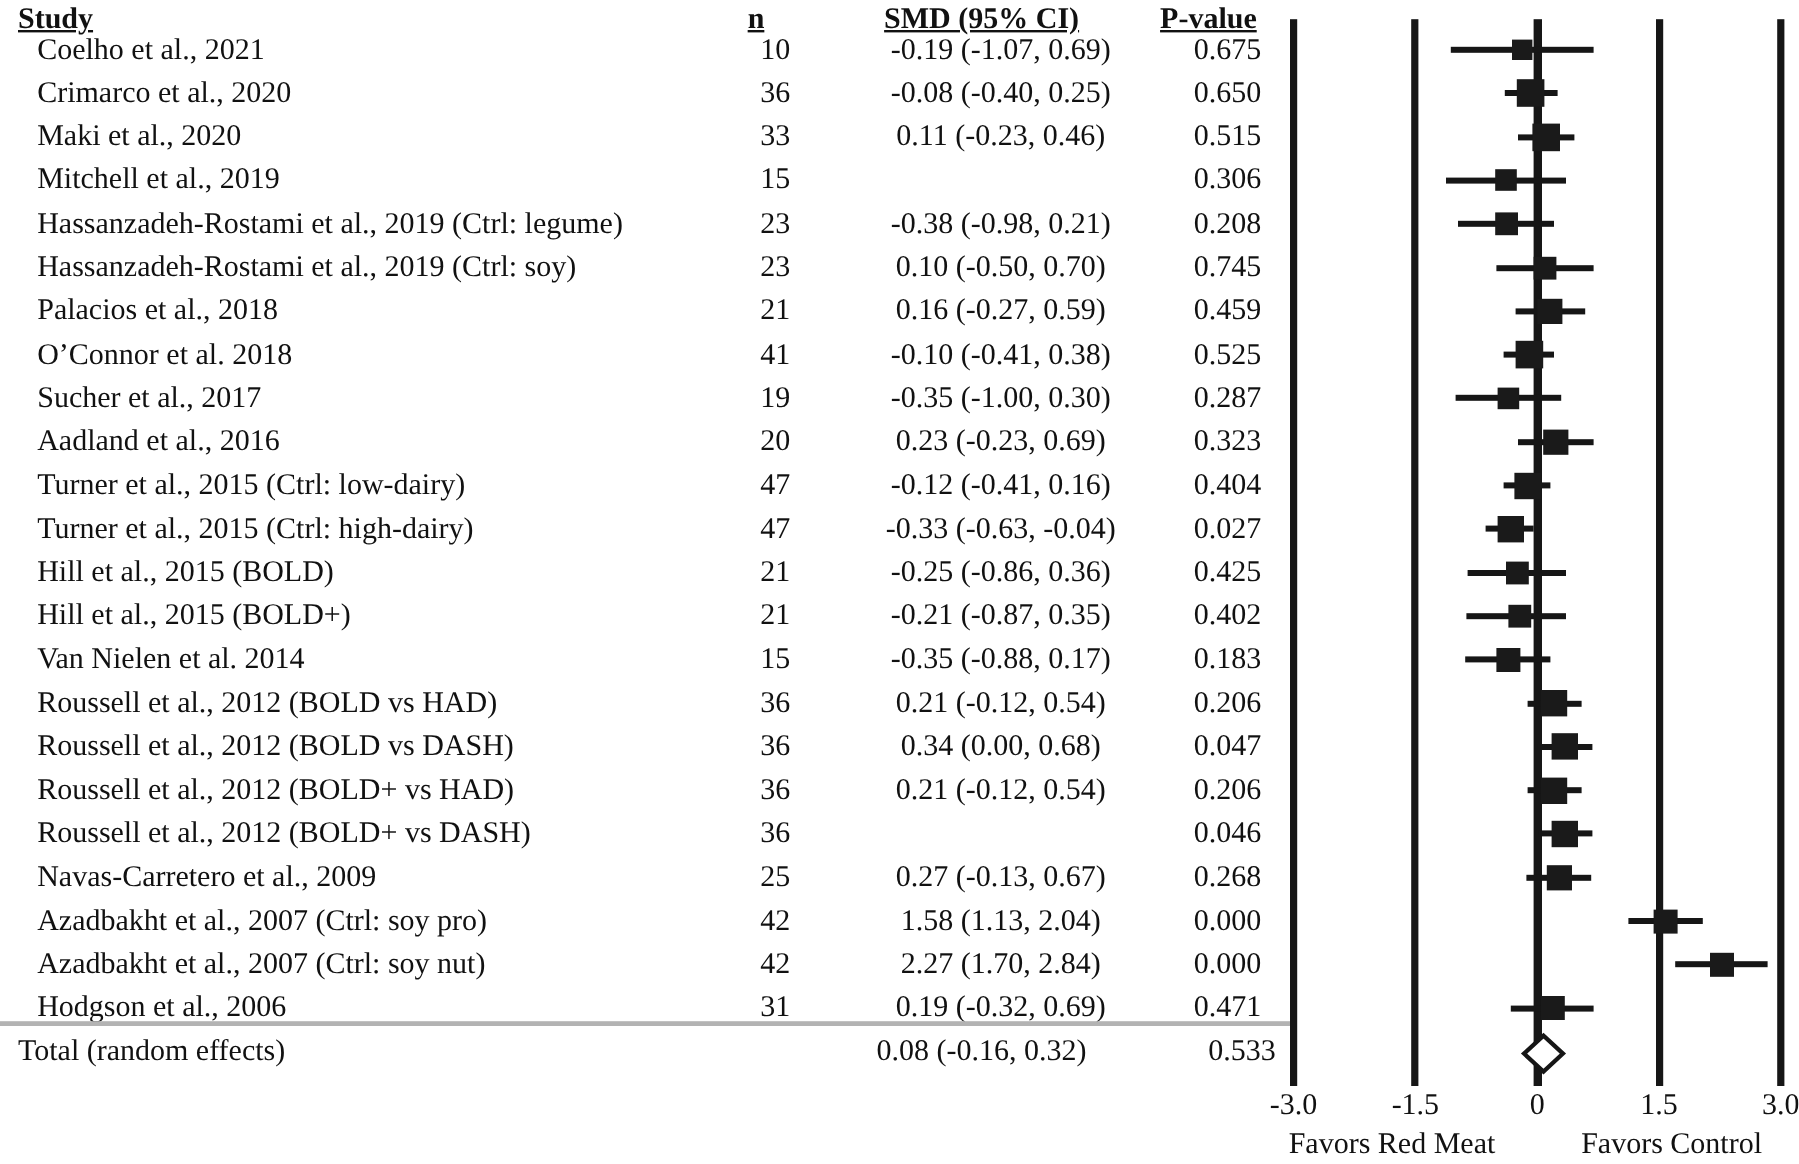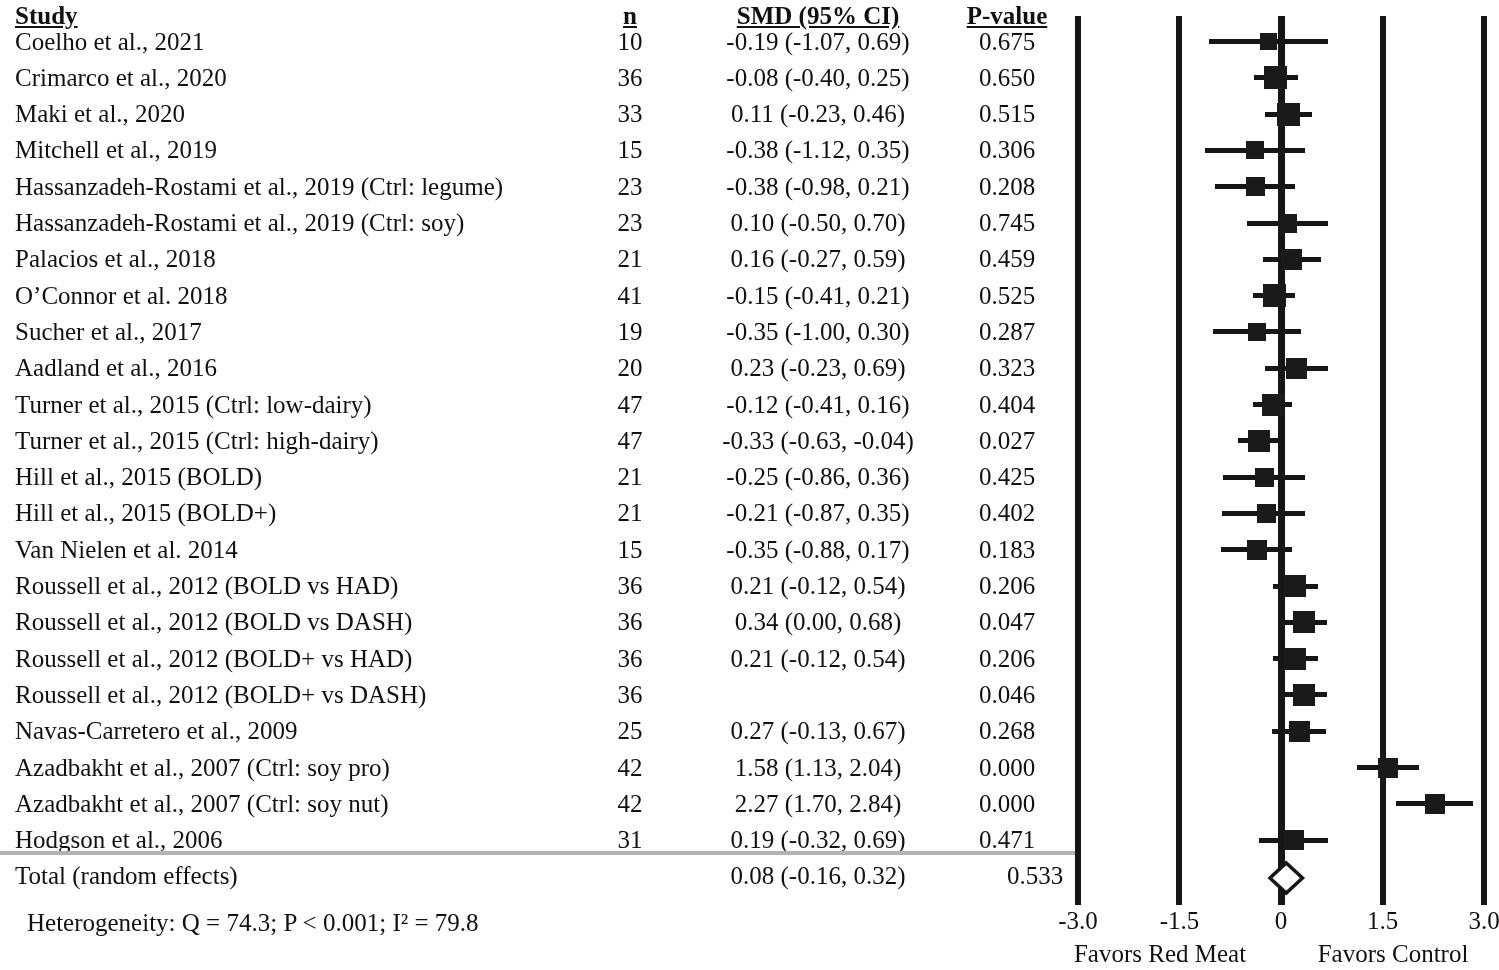--- a/index.html
+++ b/index.html
@@ -14,21 +14,21 @@
     font-family:"Liberation Serif","DejaVu Serif",serif;color:var(--ink);
   }
   .hdr{
     position:absolute;top:1px;height:30px;line-height:30px;
     font-size:25px;font-weight:bold;text-decoration:underline;white-space:nowrap;
   }
   #hdr-study{left:15px;}
   #hdr-n{left:600px;width:60px;text-align:center;}
   #hdr-smd{left:698px;width:240px;text-align:center;}
   #hdr-p{left:948px;width:118px;text-align:center;}
-  .trow{position:absolute;left:0;width:1070px;height:36px;}
+  .trow{position:absolute;left:16px;width:1070px;height:36px;}
   .cell{position:absolute;top:0;height:36px;line-height:36px;font-size:25px;white-space:nowrap;}
   .c-study{left:15px;}
   .c-n{left:600px;width:60px;text-align:center;}
   .c-smd{left:698px;width:240px;text-align:center;}
   .c-p{left:948px;width:118px;text-align:center;}
   .total-cell{position:absolute;top:858px;height:36px;line-height:36px;font-size:25px;white-space:nowrap;}
   #total-label{left:15px;}
   #total-smd{left:698px;width:240px;text-align:center;}
   #total-p{left:976px;width:118px;text-align:center;}
   .separator{position:absolute;left:0;top:851px;width:1077px;height:4px;background:var(--sep);}
@@ -66,21 +66,20 @@
       </div>
       <div class="trow" style="top: 96.1px;">
         <div class="cell c-study">Maki et al., 2020</div>
         <div class="cell c-n">33</div>
         <div class="cell c-smd">0.11 (-0.23, 0.46)</div>
         <div class="cell c-p">0.515</div>
       </div>
       <div class="trow" style="top: 132.4px;">
         <div class="cell c-study">Mitchell et al., 2019</div>
         <div class="cell c-n">15</div>
-        <div class="cell c-smd">-0.38 (-1.12, 0.35)</div>
         <div class="cell c-p">0.306</div>
       </div>
       <div class="trow" style="top: 168.7px;">
         <div class="cell c-study">Hassanzadeh-Rostami et al., 2019 (Ctrl: legume)</div>
         <div class="cell c-n">23</div>
         <div class="cell c-smd">-0.38 (-0.98, 0.21)</div>
         <div class="cell c-p">0.208</div>
       </div>
       <div class="trow" style="top: 205px; padding-left: 44px;">
         <div class="cell c-study">Hassanzadeh-Rostami et al., 2019 (Ctrl: soy)</div>
@@ -90,21 +89,21 @@
       </div>
       <div class="trow" style="top: 241.3px;">
         <div class="cell c-study">Palacios et al., 2018</div>
         <div class="cell c-n">21</div>
         <div class="cell c-smd">0.16 (-0.27, 0.59)</div>
         <div class="cell c-p">0.459</div>
       </div>
       <div class="trow" style="top: 277.6px;">
         <div class="cell c-study">O’Connor et al. 2018</div>
         <div class="cell c-n">41</div>
-        <div class="cell c-smd">-0.15 (-0.41, 0.21)</div>
+        <div class="cell c-smd">-0.10 (-0.41, 0.38)</div>
         <div class="cell c-p">0.525</div>
       </div>
       <div class="trow" style="top: 313.9px;">
         <div class="cell c-study">Sucher et al., 2017</div>
         <div class="cell c-n">19</div>
         <div class="cell c-smd">-0.35 (-1.00, 0.30)</div>
         <div class="cell c-p">0.287</div>
       </div>
       <div class="trow" style="top: 350.2px;">
         <div class="cell c-study">Aadland et al., 2016</div>
@@ -190,21 +189,20 @@
         <div class="cell c-p">0.471</div>
       </div>
     </div>
 
   <div class="separator"></div>
 
   <div class="total-cell" id="total-label">Total (random effects)</div>
   <div class="total-cell" id="total-smd">0.08 (-0.16, 0.32)</div>
   <div class="total-cell" id="total-p">0.533</div>
 
-  <div class="het">Heterogeneity: Q = 74.3; P &lt; 0.001; I² = 79.8</div>
 
   <div id="plot">
       <div class="vline" style="left: 1074.99px; top: 16px; width: 6px; height: 889px;"></div>
       <div class="ticklab" style="left: 1077.99px;">-3.0</div>
       <div class="vline" style="left: 1176.49px; top: 16px; width: 6px; height: 889px;"></div>
       <div class="ticklab" style="left: 1179.49px;">-1.5</div>
       <div class="vline" style="left: 1277.5px; top: 16px; width: 7px; height: 889px;"></div>
       <div class="ticklab" style="left: 1281px;">0</div>
       <div class="vline" style="left: 1379.51px; top: 16px; width: 6px; height: 889px;"></div>
       <div class="ticklab" style="left: 1382.51px;">1.5</div>

